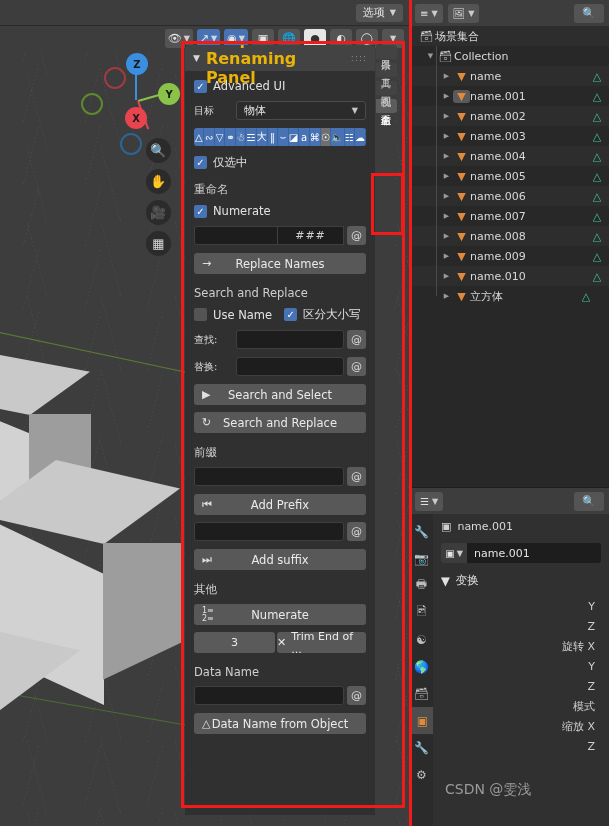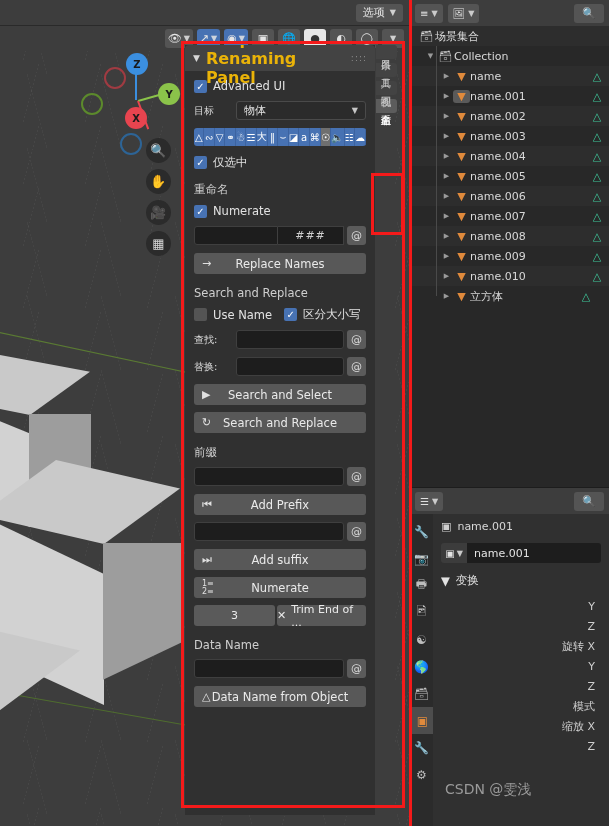--- a/index.html
+++ b/index.html
@@ -399,20 +399,21 @@
 
       <div class="row">
         <span class="txtfield"></span>
         <span class="atbtn">@</span>
       </div>
       <div class="opbtn">
         <span class="bicon">⏭</span>
         <span>Add suffix</span>
       </div>
 
+      <div class="sec-label">其他</div>
       <div class="opbtn">
         <span class="bicon" style="font-size:8px; line-height:8px;">1≡<br>2≡</span>
         <span>Numerate</span>
       </div>
       <div class="numrow">
         <span class="numbox">3</span>
         <span class="trimbtn">
           <span>✕</span>
           <span>Trim End of ...</span>
         </span>

